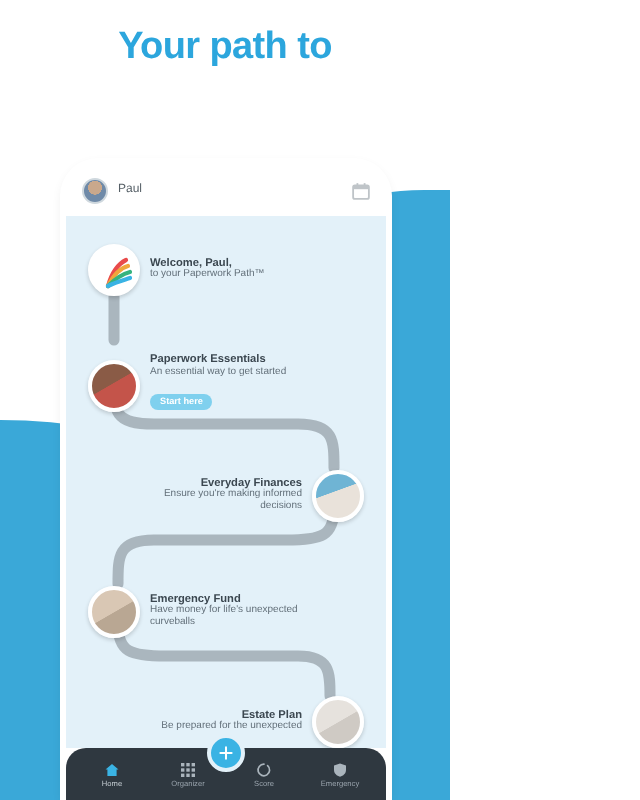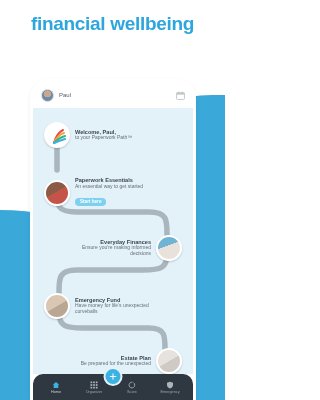--- a/index.html
+++ b/index.html
@@ -149,21 +149,21 @@
 </head>
 <body>
 
 <div id="bg-layer">
   <div class="blue-right"></div>
   <div class="blue-left"></div>
   <div class="blue-bottom"></div>
 </div>
 
 <div id="headline">
-  <div>financial wellbeing</div>
+  <div>Your path to</div>
 </div>
 
 <div id="phone">
 
   <div class="phone-header">
     <div class="user-avatar"></div>
     <span class="user-name">Paul</span>
     <span class="spacer"></span>
     <span class="cal-icon">
       <svg viewBox="0 0 16 16" width="9" height="9">

